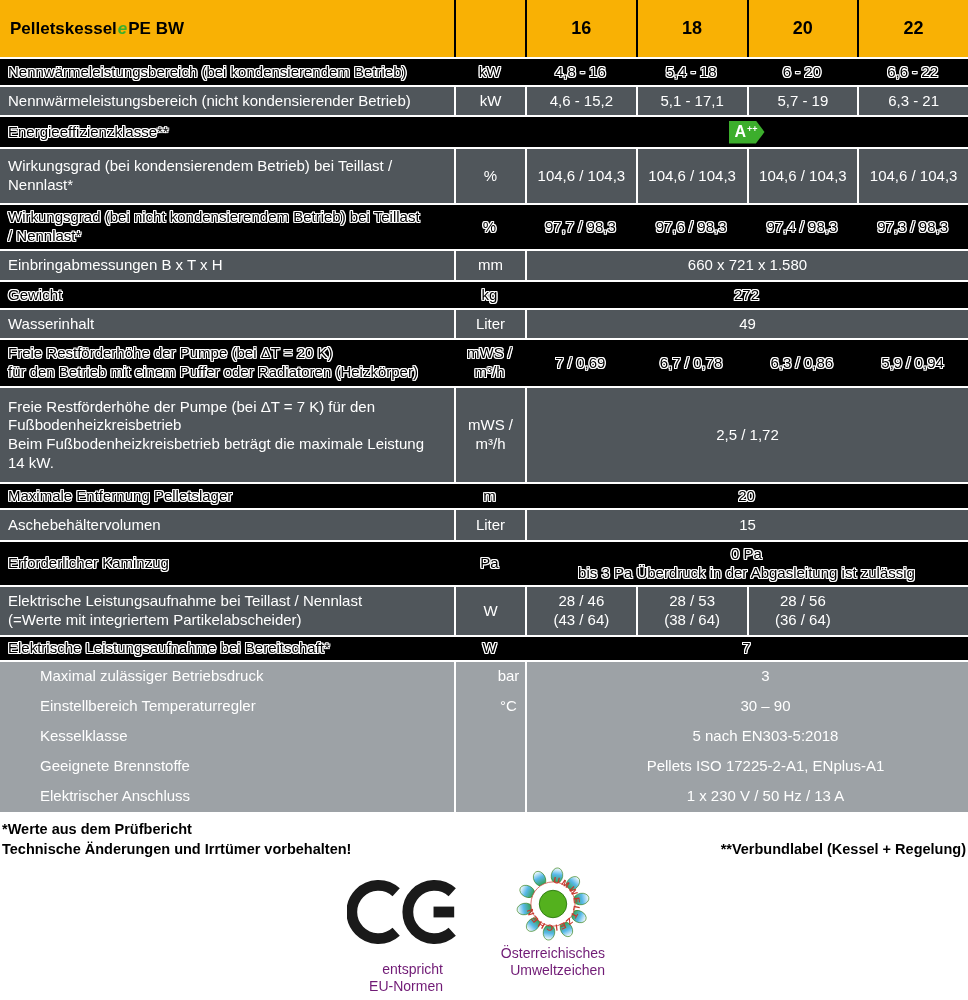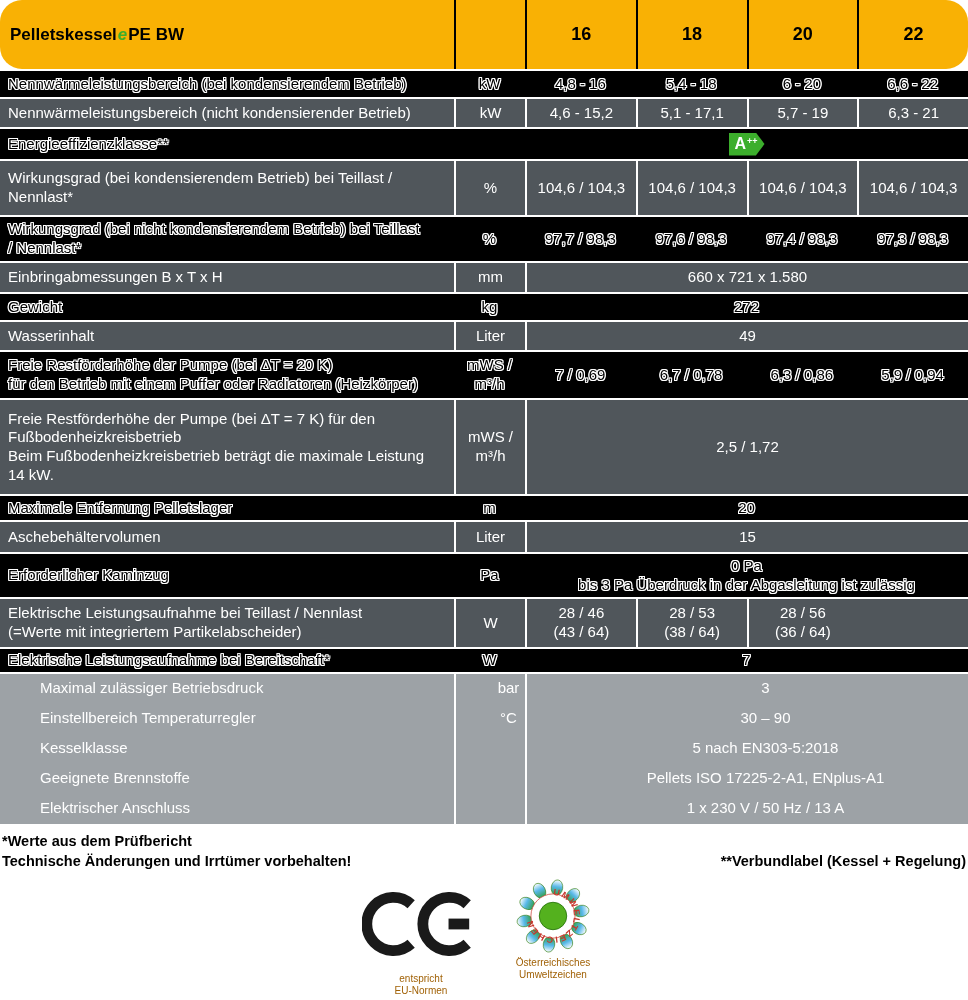--- a/index.html
+++ b/index.html
@@ -1,20 +1,20 @@
 <!DOCTYPE html>
 <html><head>
 <meta charset="utf-8">
 <style>
   html,body{margin:0;padding:0;background:#fff;}
   body{font-family:"Liberation Sans",sans-serif;}
   .page{width:968px;background:#fff;}
 
   
-  .thead{display:grid;grid-template-columns:454px 71px repeat(4,1fr);height:69px;background:#F9B104;border-radius:22px;}
+  .thead{display:grid;grid-template-columns:454px 71px repeat(4,1fr);height:57px;background:#F9B104;}
   .hcell{display:flex;align-items:center;justify-content:center;font-weight:bold;font-size:18px;color:#000;}
   .hcell+.hcell{border-left:2px solid #000;}
   .hcell.titlecell{justify-content:flex-start;padding-left:10px;font-size:17px;}
   .accent-e{color:#3CAE2C;font-style:italic;margin:0 1px;}
 
   
   .row{display:grid;grid-template-columns:454px 71px repeat(4,1fr);margin-top:2px;}
   .row.light+.row.light{margin-top:0;}
   .cell{display:flex;align-items:center;justify-content:center;text-align:center;
         font-size:15px;line-height:1.25;padding:2px 4px;white-space:pre-line;}
@@ -41,23 +41,23 @@
   .badge sup{font-size:9px;line-height:1;margin-left:1px;transform:translateY(-3px);}
 
   
   .foot{margin-top:7px;font-size:14.5px;font-weight:bold;color:#000;padding:0 2px;}
   .foot-line1{line-height:20px;}
   .foot-line2{line-height:20px;display:flex;justify-content:space-between;}
 
   
   .logos{position:relative;height:160px;}
   .logo-block{position:absolute;display:flex;flex-direction:column;align-items:center;width:150px;}
-  .logo-ce{left:346px;top:14px;}
+  .logo-ce{left:331px;top:14px;}
   .logo-eco{left:478px;top:8px;}
-  .logo-caption{margin-top:10px;font-size:10px;color:#a16207;text-align:center;
+  .logo-caption{margin-top:10px;font-size:14px;color:#701a75;text-align:right;
                 white-space:pre-line;line-height:1.25;}
   .logo-eco .logo-caption{margin-top:4px;}
 </style>
 </head>
 <body>
 
 <div class="page">
 
   <div class="thead">
     <div class="hcell titlecell">

